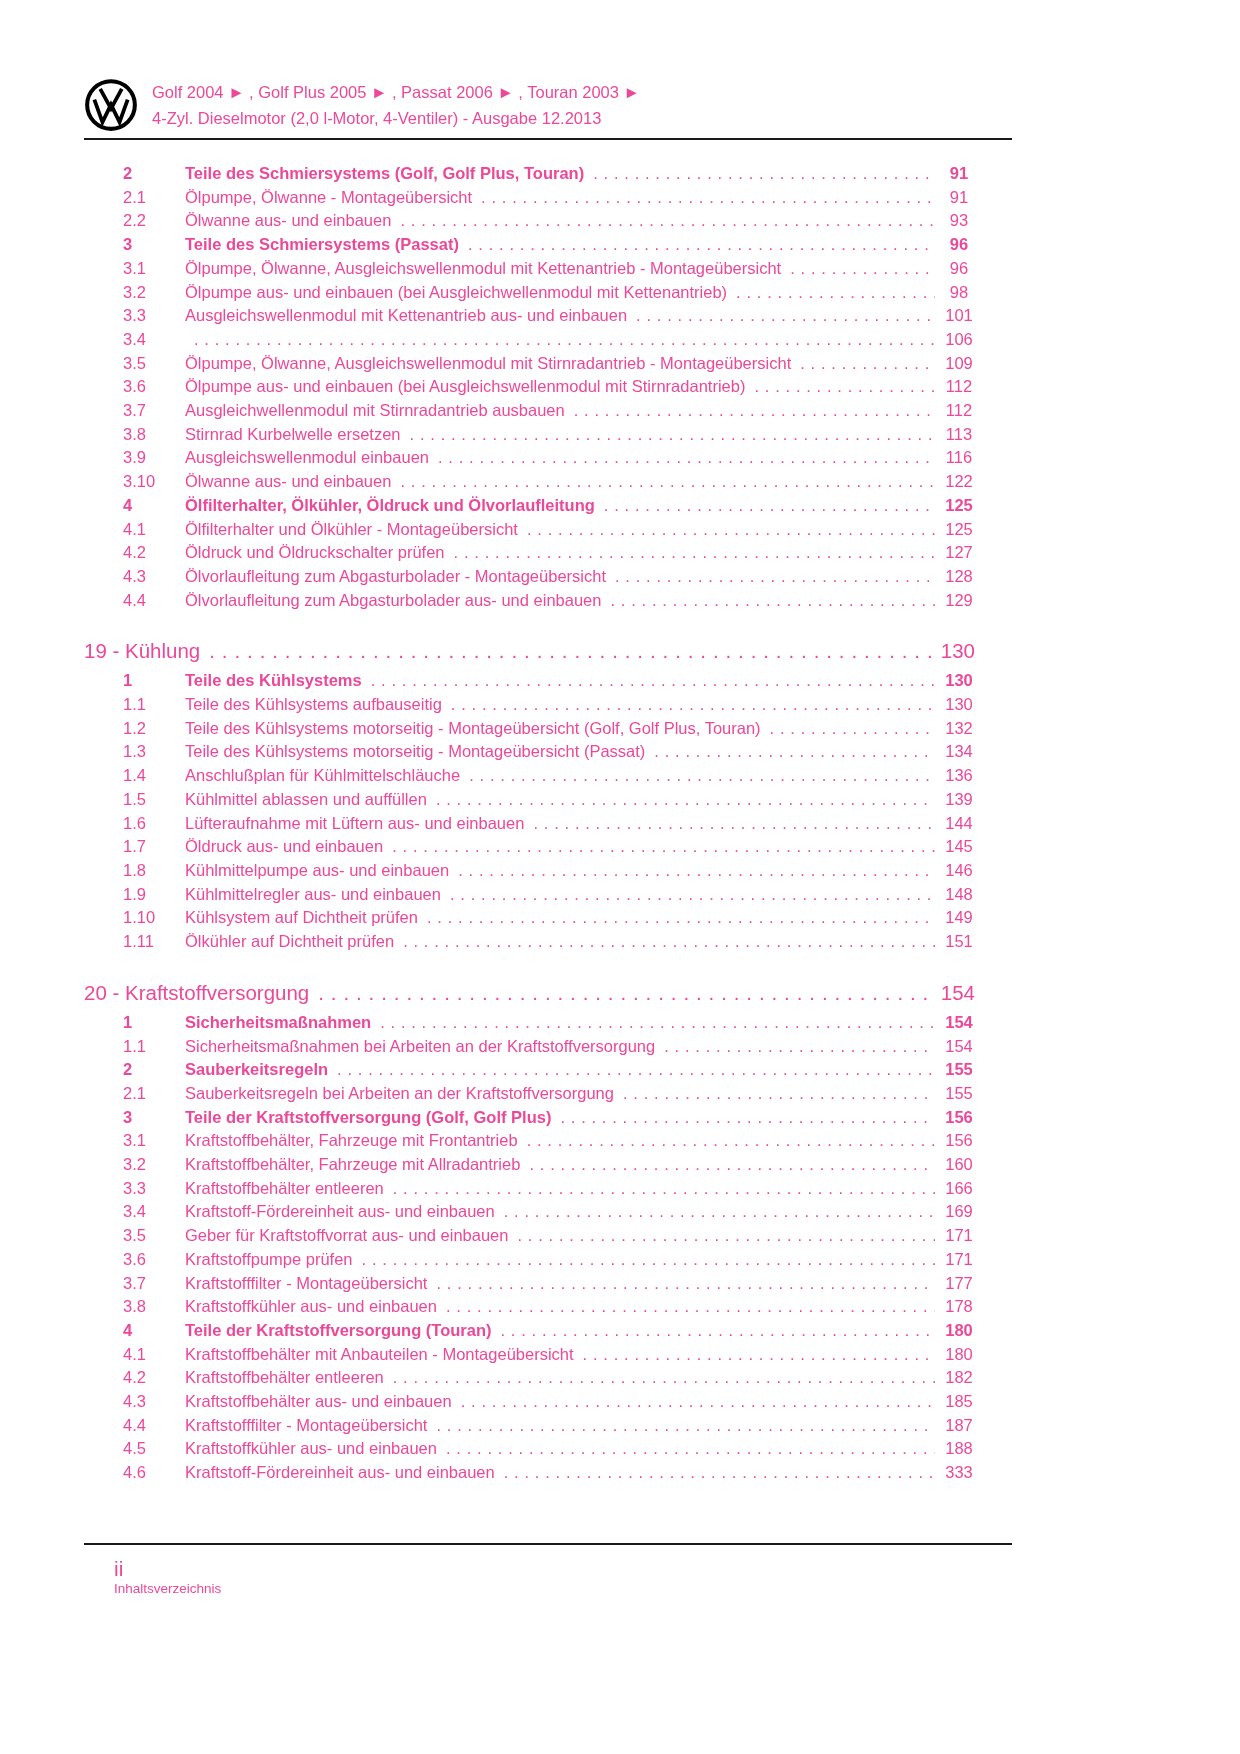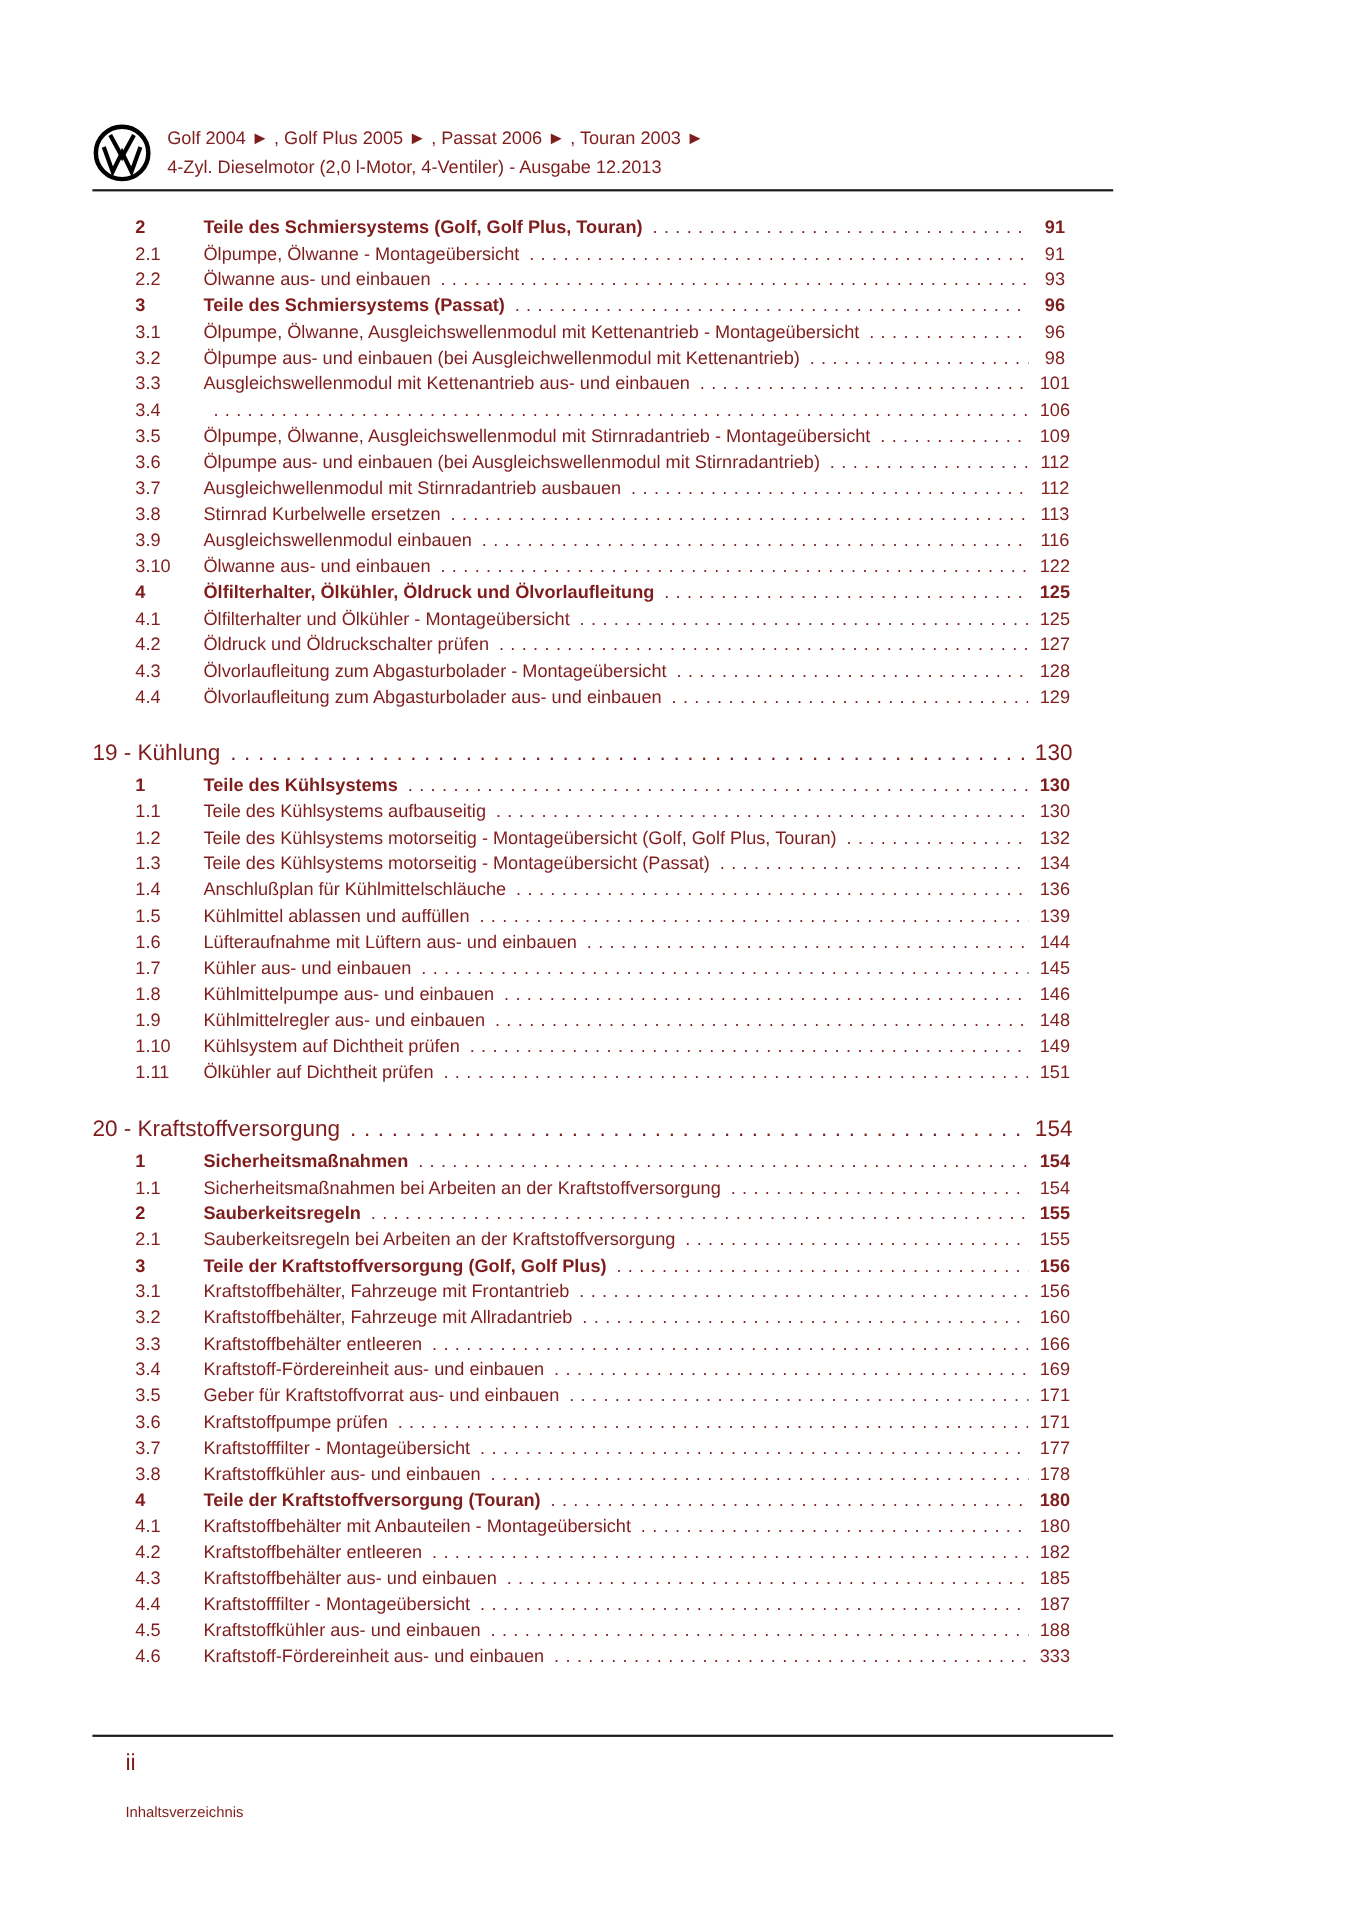--- a/index.html
+++ b/index.html
@@ -2,23 +2,23 @@
 <html><head>
 <meta charset="utf-8">
 <style>
   * { margin: 0; padding: 0; box-sizing: border-box; }
   html, body { background: #ffffff; }
   .page {
     position: relative;
     width: 1060px;
     height: 1754px;
     background: #ffffff;
-    color: #7f1d1d;
+    color: #ec4899;
     font-family: "Liberation Sans", "DejaVu Sans", sans-serif;
-    padding-top: 112px;
+    padding-top: 78px;
     overflow: hidden;
   }
   .header {
     display: flex;
     align-items: flex-start;
     margin-left: 84px;
   }
   .logo {
     width: 54px;
     height: 54px;
@@ -72,21 +72,21 @@
     width: 928px;
     border-top: 2px solid #1a1a1a;
   }
   .footer {
     margin: 12px 0 0 86px;
     display: flex;
     align-items: baseline;
     flex-direction: column;
   }
   .footer-page { font-size: 21px; }
-  .footer-label { font-size: 13.5px; margin-left: 28px; margin-top: 25px; }
+  .footer-label { font-size: 13.5px; margin-left: 28px; }
 </style>
 </head>
 <body>
 
 <div class="page">
 
   <div class="header">
     <svg class="logo" viewBox="0 0 60 60" aria-hidden="true">
       <circle cx="30" cy="30" r="26.5" fill="none" stroke="#000" stroke-width="4.5"></circle>
       <path d="M18 12 L30 34 L42 12" fill="none" stroke="#000" stroke-width="4.2" stroke-linecap="butt"></path>
@@ -256,21 +256,21 @@
         <span class="page-num">139</span>
       </div>
       <div class="row entry">
         <span class="num">1.6</span>
         <span class="title">Lüfteraufnahme mit Lüftern aus- und einbauen</span>
         <span class="dots">. . . . . . . . . . . . . . . . . . . . . . . . . . . . . . . . . . . . . . . . . . . . . . . . . . . . . . . . . . . . . . . . . . . . . . . . . . . . . . . . . . . . . . . . . . . . . . . . . . . . . . . . . . . . . . . . . . . . . . . . . . . . . . . . . . . . . . . . . . . . . . . . . . . . . . . . . . . . . . . . . . . . . . . . . . . . . . . . . . . . . . . . . . . . . . . . . . . . . . . . </span>
         <span class="page-num">144</span>
       </div>
       <div class="row entry">
         <span class="num">1.7</span>
-        <span class="title">Kühler aus- und einbauen</span>
+        <span class="title">Öldruck aus- und einbauen</span>
         <span class="dots">. . . . . . . . . . . . . . . . . . . . . . . . . . . . . . . . . . . . . . . . . . . . . . . . . . . . . . . . . . . . . . . . . . . . . . . . . . . . . . . . . . . . . . . . . . . . . . . . . . . . . . . . . . . . . . . . . . . . . . . . . . . . . . . . . . . . . . . . . . . . . . . . . . . . . . . . . . . . . . . . . . . . . . . . . . . . . . . . . . . . . . . . . . . . . . . . . . . . . . . . </span>
         <span class="page-num">145</span>
       </div>
       <div class="row entry">
         <span class="num">1.8</span>
         <span class="title">Kühlmittelpumpe aus- und einbauen</span>
         <span class="dots">. . . . . . . . . . . . . . . . . . . . . . . . . . . . . . . . . . . . . . . . . . . . . . . . . . . . . . . . . . . . . . . . . . . . . . . . . . . . . . . . . . . . . . . . . . . . . . . . . . . . . . . . . . . . . . . . . . . . . . . . . . . . . . . . . . . . . . . . . . . . . . . . . . . . . . . . . . . . . . . . . . . . . . . . . . . . . . . . . . . . . . . . . . . . . . . . . . . . . . . . </span>
         <span class="page-num">146</span>
       </div>
       <div class="row entry">

